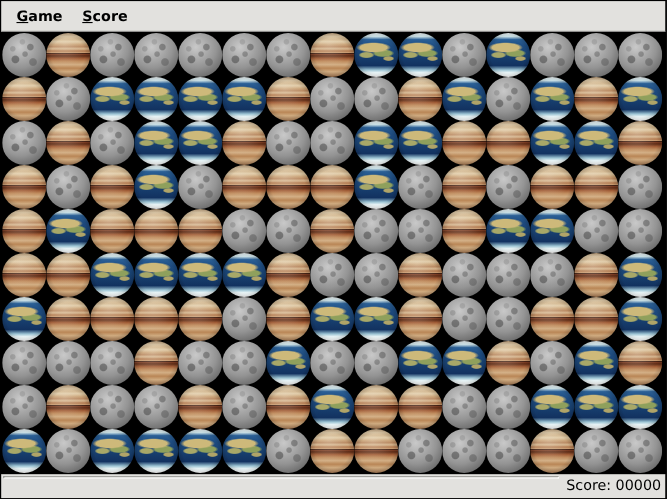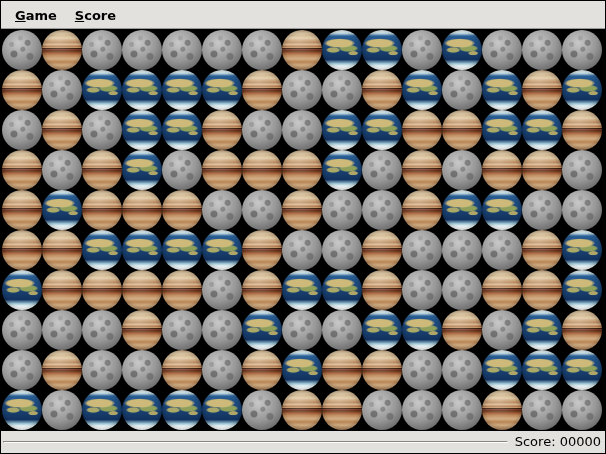--- a/index.html
+++ b/index.html
@@ -87,21 +87,21 @@
       linear-gradient(180deg,
         #f4fbfc 0%, #cfe6ec 8%, #2b6096 15%, #1d4b80 30%, #18406f 52%,
         #123260 74%, #9cc4d4 84%, #e8f4f6 90%, #ffffff 100%);
   }
 
   
   .statusbar {
     height:22px;
     background:#e2e1de;
     display:flex;
-    align-items:center;
+    align-items:flex-start;
     padding:2px 3px 2px 2px;
   }
   .status-frame {
     flex:1;
     border-top:1px solid #888883;
     border-left:1px solid #888883;
     border-bottom:1px solid #fff;
     border-right:1px solid #fff;
     margin-right:7px;
   }

